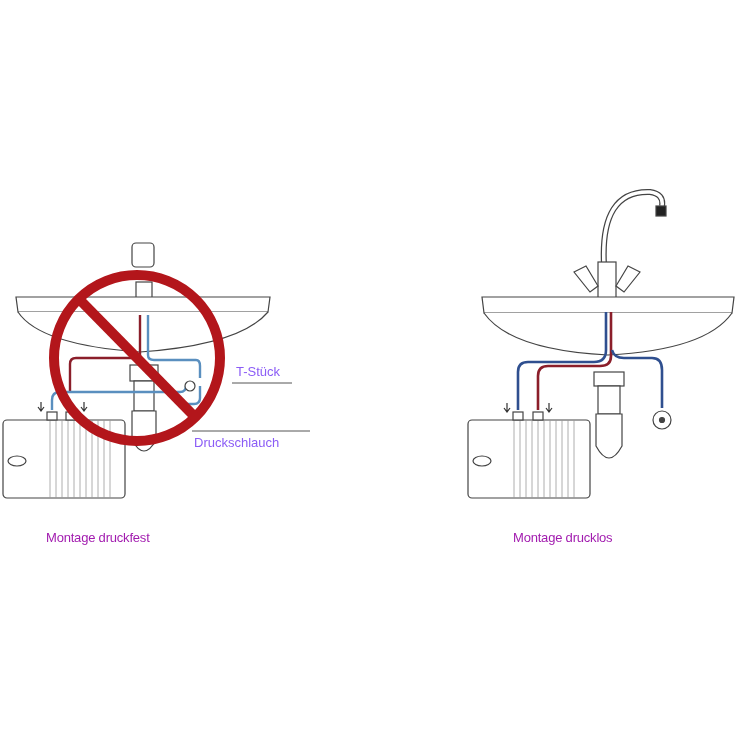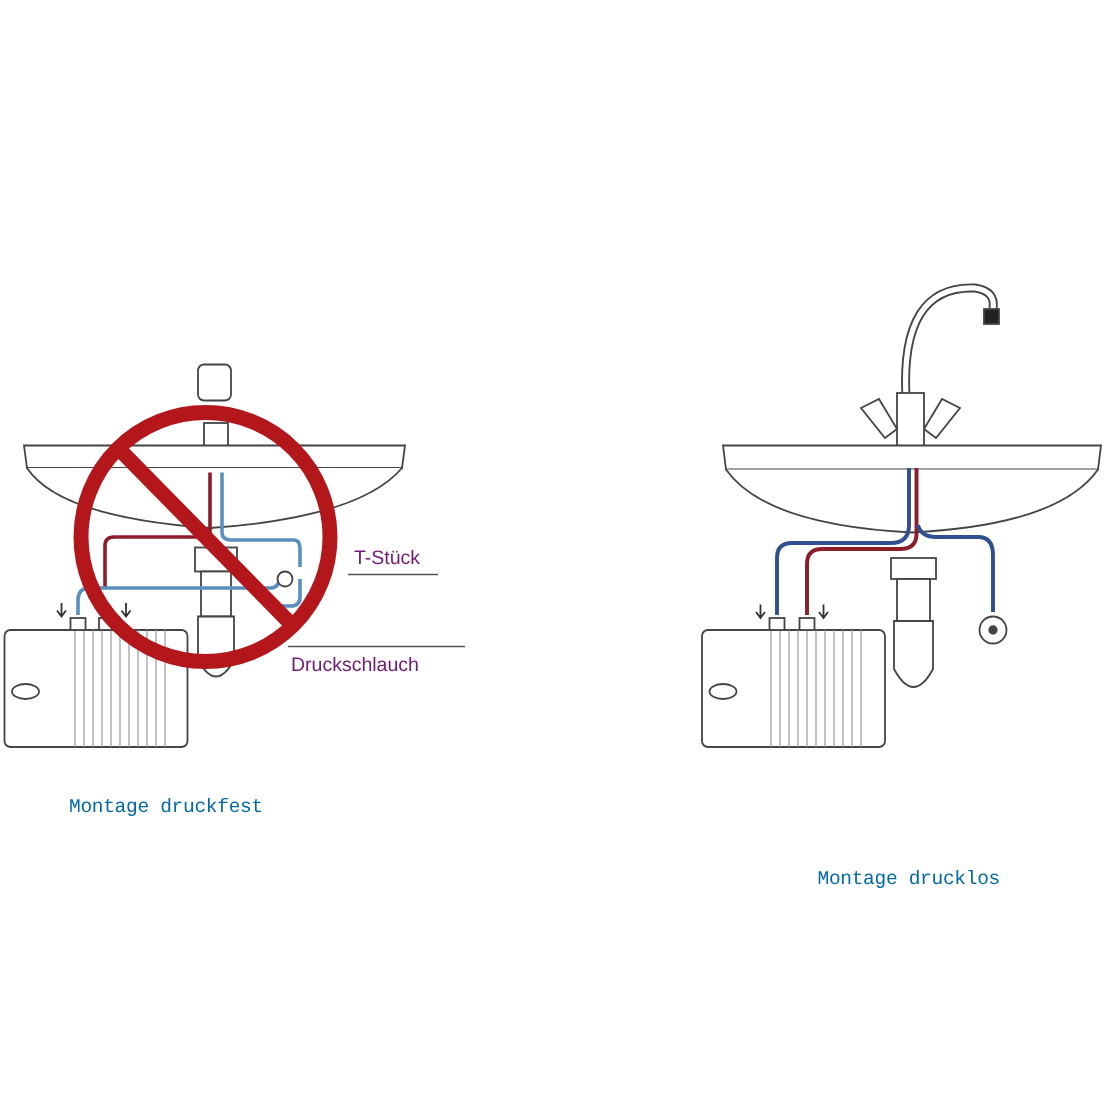--- a/index.html
+++ b/index.html
@@ -1,19 +1,19 @@
 <!DOCTYPE html>
 <html><head>
 <meta charset="utf-8">
 <style>
   html,body{margin:0;padding:0;background:#fff;}
   body{width:736px;height:736px;position:relative;overflow:hidden;font-family:"Liberation Sans",sans-serif;}
   svg{position:absolute;left:0;top:0;}
-  .label{position:absolute;font-size:13px;color:#0369a1;letter-spacing:-0.2px;font-family:Liberation Mono, monospace;}
-  .callout{position:absolute;font-size:13px;color:#701a75;}
+  .label{position:absolute;font-size:13px;color:#a21caf;letter-spacing:-0.2px;}
+  .callout{position:absolute;font-size:13px;color:#8b5cf6;}
 </style>
 </head>
 <body>
 
 <svg width="736" height="736" viewBox="0 0 736 736">
 
   <g fill="none" stroke="#444" stroke-width="1.2">
 
     <rect x="132" y="243" width="22" height="24" rx="4" fill="#fff"></rect>
     <rect x="136" y="282" width="16" height="30" fill="#fff"></rect>
@@ -104,13 +104,13 @@
     <rect x="513" y="412" width="10" height="8" fill="#fff"></rect>
     <rect x="533" y="412" width="10" height="8" fill="#fff"></rect>
     <ellipse cx="482" cy="461" rx="9" ry="5" fill="#fff"></ellipse>
   </g>
 </svg>
 
 <div class="callout" style="left:236px;top:364px;">T-Stück</div>
 <div class="callout" style="left:194px;top:435px;">Druckschlauch</div>
 
 <div class="label" style="left:46px;top:530px;">Montage druckfest</div>
-<div class="label" style="left:545px;top:530px;margin-top:48px;">Montage drucklos</div>
+<div class="label" style="left:513px;top:530px;">Montage drucklos</div>
 
 </body></html>

